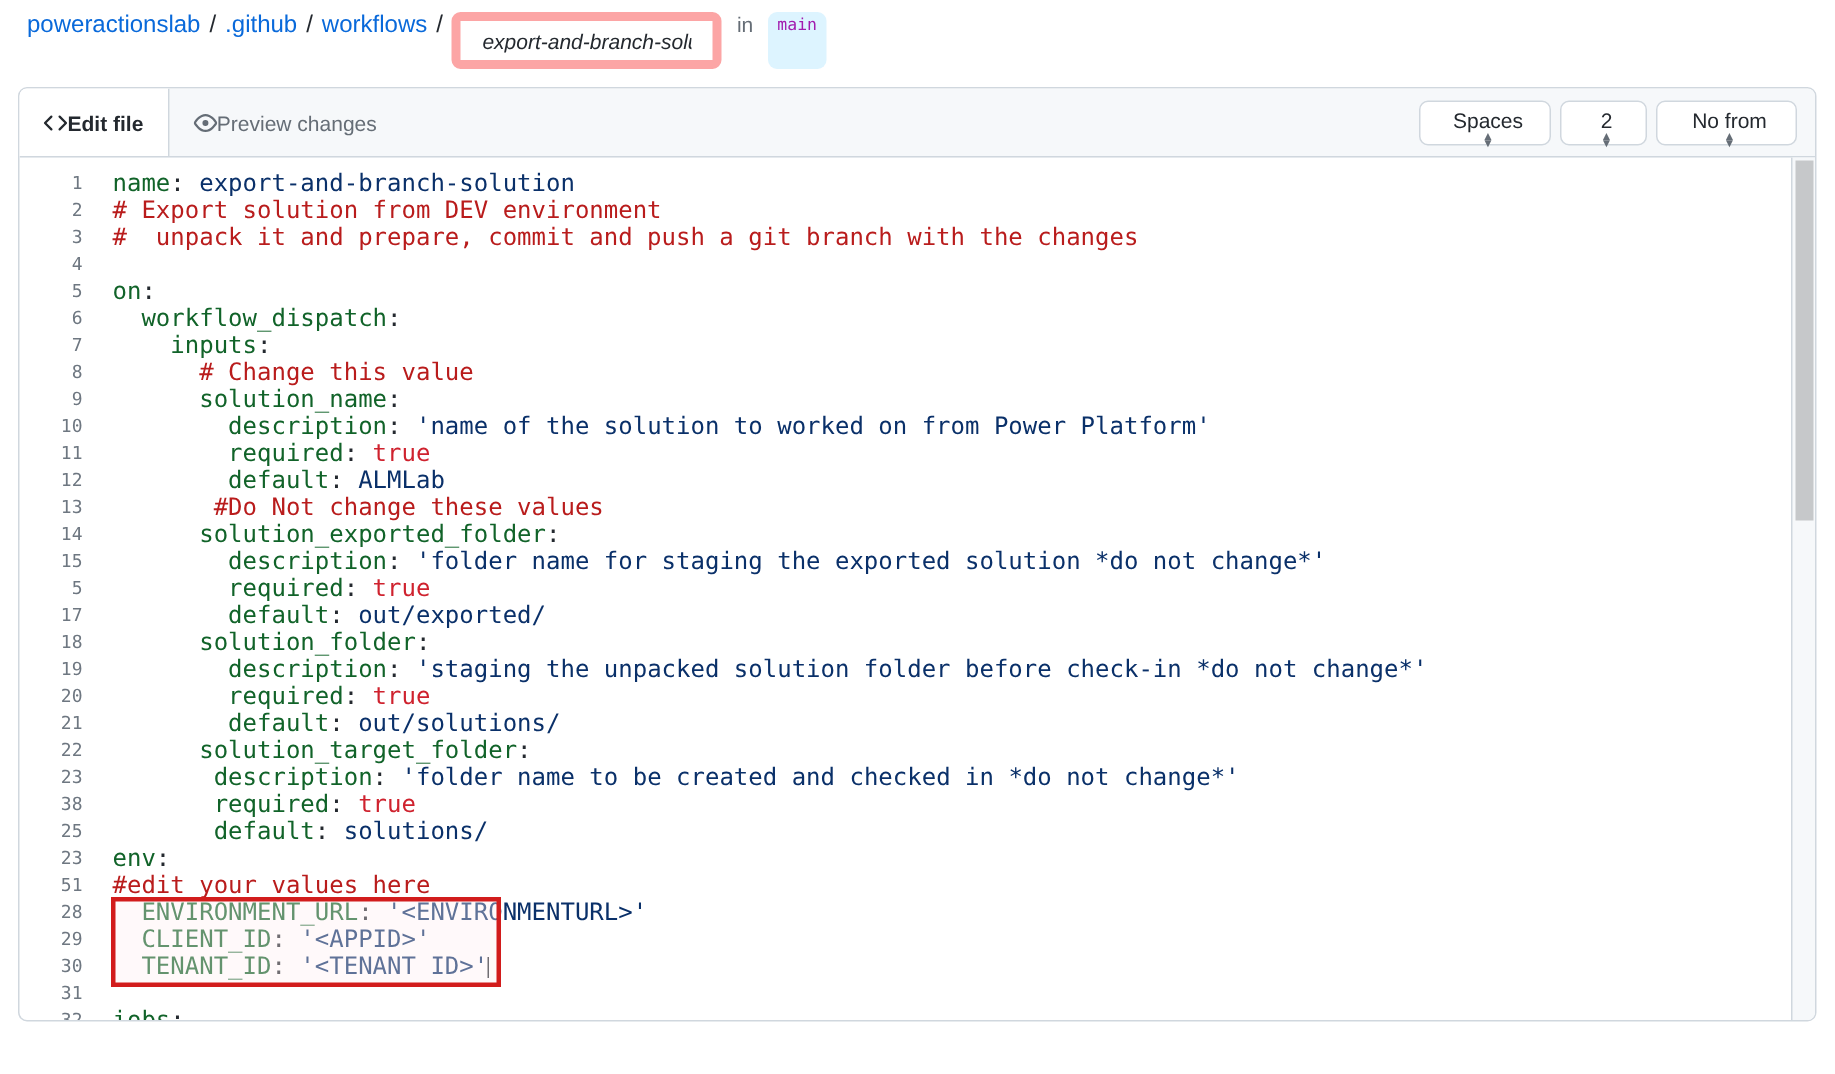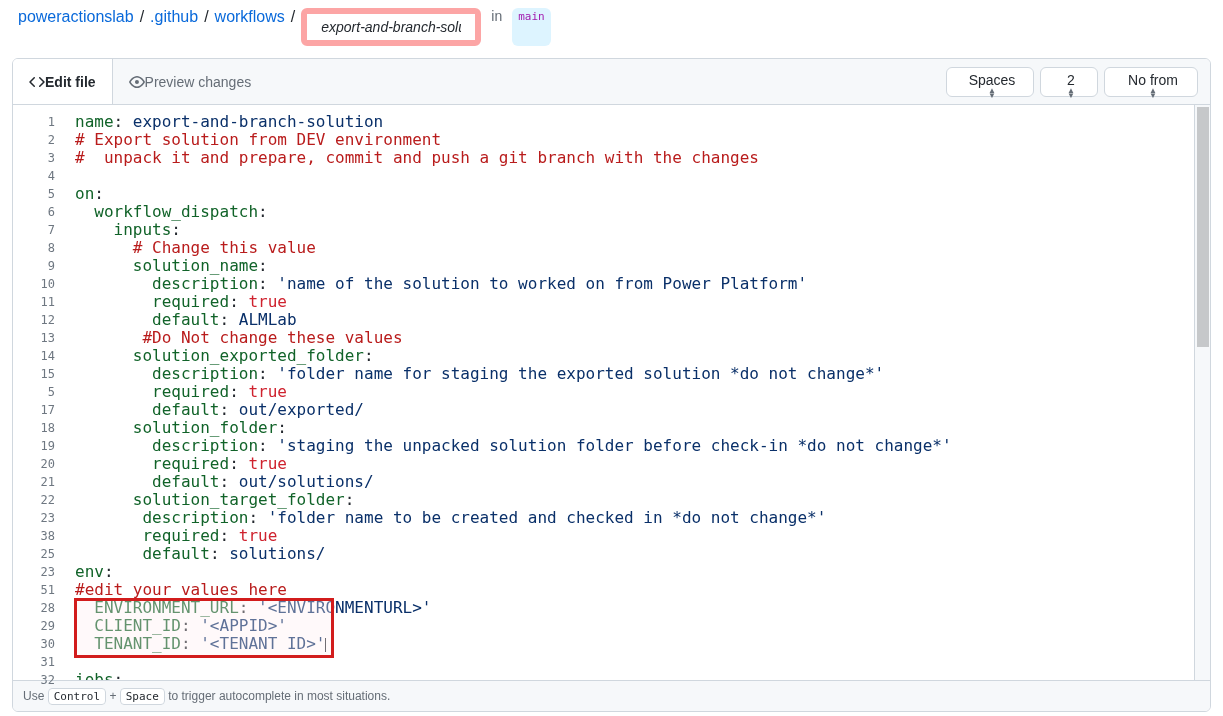--- a/index.html
+++ b/index.html
@@ -281,16 +281,13 @@
         <div>32</div>
       </div>
     <div class="code" id="code"><div class="code-line"><span class="pl-ent">name</span><span>: </span><span class="pl-s">export-and-branch-solution</span></div><div class="code-line"><span class="pl-c"># Export solution from DEV environment</span></div><div class="code-line"><span class="pl-c">#  unpack it and prepare, commit and push a git branch with the changes</span></div><div class="code-line"></div><div class="code-line"><span class="pl-ent">on</span><span>:</span></div><div class="code-line"><span>  </span><span class="pl-ent">workflow_dispatch</span><span>:</span></div><div class="code-line"><span>    </span><span class="pl-ent">inputs</span><span>:</span></div><div class="code-line"><span>      </span><span class="pl-c"># Change this value</span></div><div class="code-line"><span>      </span><span class="pl-ent">solution_name</span><span>:</span></div><div class="code-line"><span>        </span><span class="pl-ent">description</span><span>: </span><span class="pl-s">'name of the solution to worked on from Power Platform'</span></div><div class="code-line"><span>        </span><span class="pl-ent">required</span><span>: </span><span class="pl-k">true</span></div><div class="code-line"><span>        </span><span class="pl-ent">default</span><span>: </span><span class="pl-s">ALMLab</span></div><div class="code-line"><span>       </span><span class="pl-c">#Do Not change these values</span></div><div class="code-line"><span>      </span><span class="pl-ent">solution_exported_folder</span><span>:</span></div><div class="code-line"><span>        </span><span class="pl-ent">description</span><span>: </span><span class="pl-s">'folder name for staging the exported solution *do not change*'</span></div><div class="code-line"><span>        </span><span class="pl-ent">required</span><span>: </span><span class="pl-k">true</span></div><div class="code-line"><span>        </span><span class="pl-ent">default</span><span>: </span><span class="pl-s">out/exported/</span></div><div class="code-line"><span>      </span><span class="pl-ent">solution_folder</span><span>:</span></div><div class="code-line"><span>        </span><span class="pl-ent">description</span><span>: </span><span class="pl-s">'staging the unpacked solution folder before check-in *do not change*'</span></div><div class="code-line"><span>        </span><span class="pl-ent">required</span><span>: </span><span class="pl-k">true</span></div><div class="code-line"><span>        </span><span class="pl-ent">default</span><span>: </span><span class="pl-s">out/solutions/</span></div><div class="code-line"><span>      </span><span class="pl-ent">solution_target_folder</span><span>:</span></div><div class="code-line"><span>       </span><span class="pl-ent">description</span><span>: </span><span class="pl-s">'folder name to be created and checked in *do not change*'</span></div><div class="code-line"><span>       </span><span class="pl-ent">required</span><span>: </span><span class="pl-k">true</span></div><div class="code-line"><span>       </span><span class="pl-ent">default</span><span>: </span><span class="pl-s">solutions/</span></div><div class="code-line"><span class="pl-ent">env</span><span>:</span></div><div class="code-line"><span class="pl-c">#edit your values here</span></div><div class="code-line"><span>  </span><span class="pl-ent">ENVIRONMENT_URL</span><span>: </span><span class="pl-s">'&lt;ENVIRONMENTURL&gt;'</span></div><div class="code-line"><span>  </span><span class="pl-ent">CLIENT_ID</span><span>: </span><span class="pl-s">'&lt;APPID&gt;'</span></div><div class="code-line"><span>  </span><span class="pl-ent">TENANT_ID</span><span>: </span><span class="pl-s">'&lt;TENANT ID&gt;'</span><span class="cursor-line"></span></div><div class="code-line"></div><div class="code-line"><span class="pl-ent">iobs</span><span>:</span></div></div>
     <div class="highlight-box"></div>
     <div class="scrollbar">
       <div class="scroll-arrow up">▲</div>
       <div class="scroll-thumb"></div>
     </div>
   </div>
 
-  <div class="footer">
-    <span>Use </span><span class="kbd">Control</span><span> + </span><span class="kbd">Space</span><span> to trigger autocomplete in most situations.</span>
-  </div>
 </div>
 
 </body></html>

